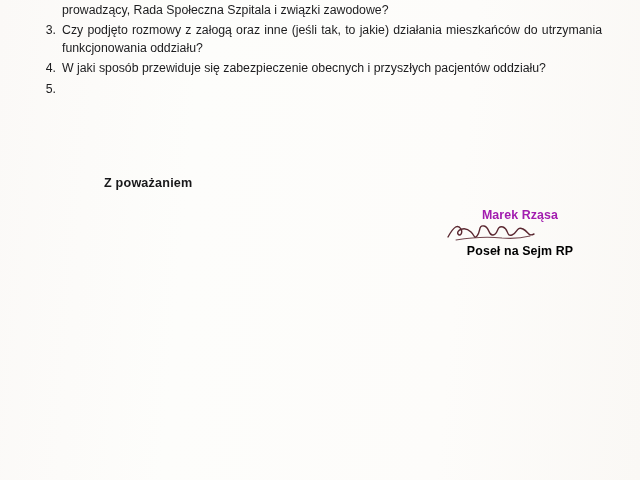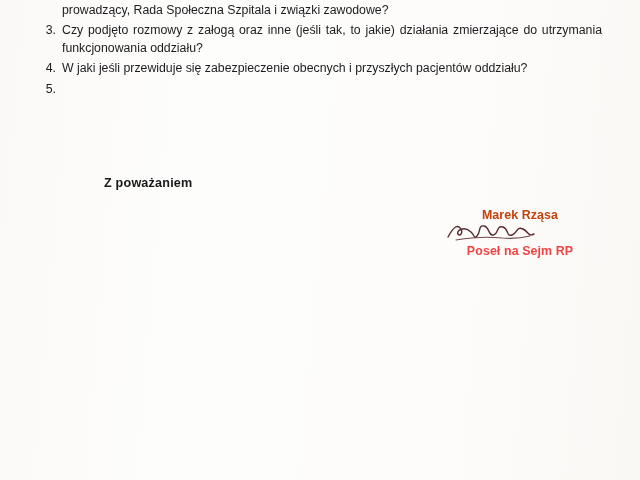--- a/index.html
+++ b/index.html
@@ -76,59 +76,59 @@
   .signature-block {
     position: absolute;
     left: 430px;
     top: 208px;
     width: 180px;
     text-align: center;
   }
   .sig-name {
     font-size: 12.4px;
     font-weight: bold;
-    color: #c2410c;
+    color: #a21caf;
     letter-spacing: 0.1px;
   }
   .sig-scribble {
     height: 20px;
     margin: 1px 0 0 0;
     position: relative;
   }
   .sig-scribble svg {
     position: absolute;
     left: 14px;
     top: -3px;
   }
   .sig-role {
     font-size: 12.4px;
     font-weight: bold;
-    color: #ef4444;
+    color: #000000;
     margin-top: 1px;
     letter-spacing: 0.1px;
   }
 </style>
 </head>
 <body>
 
 <div class="page">
   <div class="content">
 
     <ol class="questions">
       <li class="q-first">
         <span class="num">2.</span>
         <span>Czy o decyzji były poinformowane następujące podmioty: Wojewoda Podkarpacka, organ prowadzący, Rada Społeczna Szpitala i związki zawodowe?</span>
       </li>
       <li>
         <span class="num">3.</span>
-        <span>Czy podjęto rozmowy z załogą oraz inne (jeśli tak, to jakie) działania zmierzające do utrzymania funkcjonowania oddziału?</span>
+        <span>Czy podjęto rozmowy z załogą oraz inne (jeśli tak, to jakie) działania mieszkańców do utrzymania funkcjonowania oddziału?</span>
       </li>
       <li>
         <span class="num">4.</span>
-        <span>W jaki jeśli przewiduje się zabezpieczenie obecnych i przyszłych pacjentów oddziału?</span>
+        <span>W jaki sposób przewiduje się zabezpieczenie obecnych i przyszłych pacjentów oddziału?</span>
       </li>
       <li>
         <span class="num">5.</span>
       </li>
     </ol>
 
     <div class="closing">Z poważaniem</div>
 
     <div class="signature-block">
       <div class="sig-name">Marek Rząsa</div>

